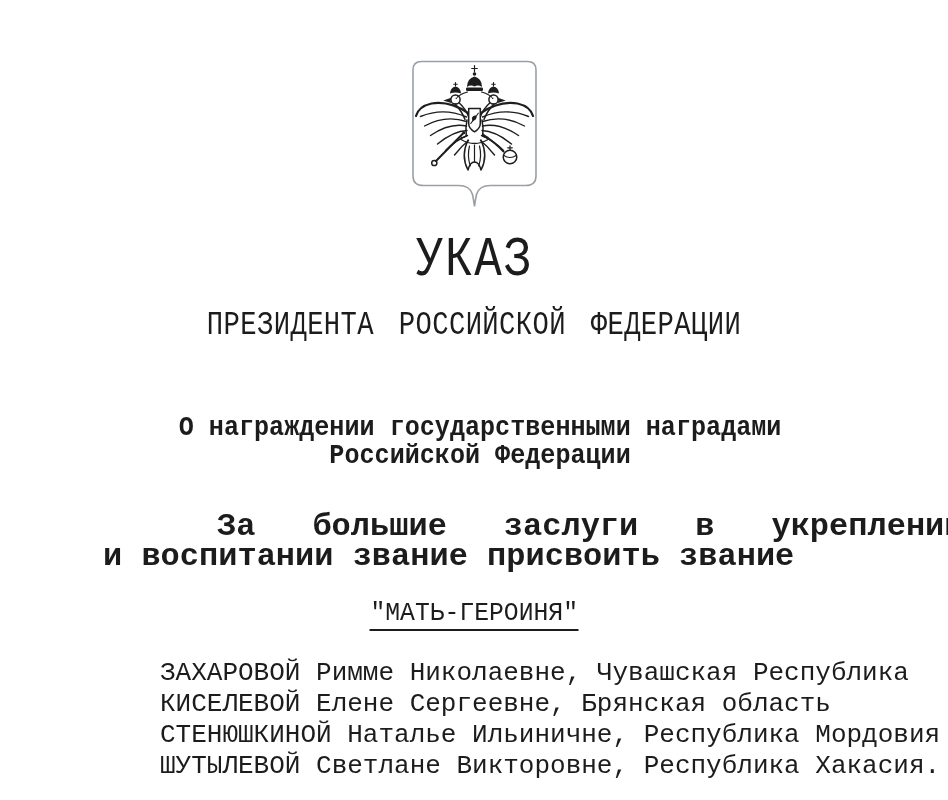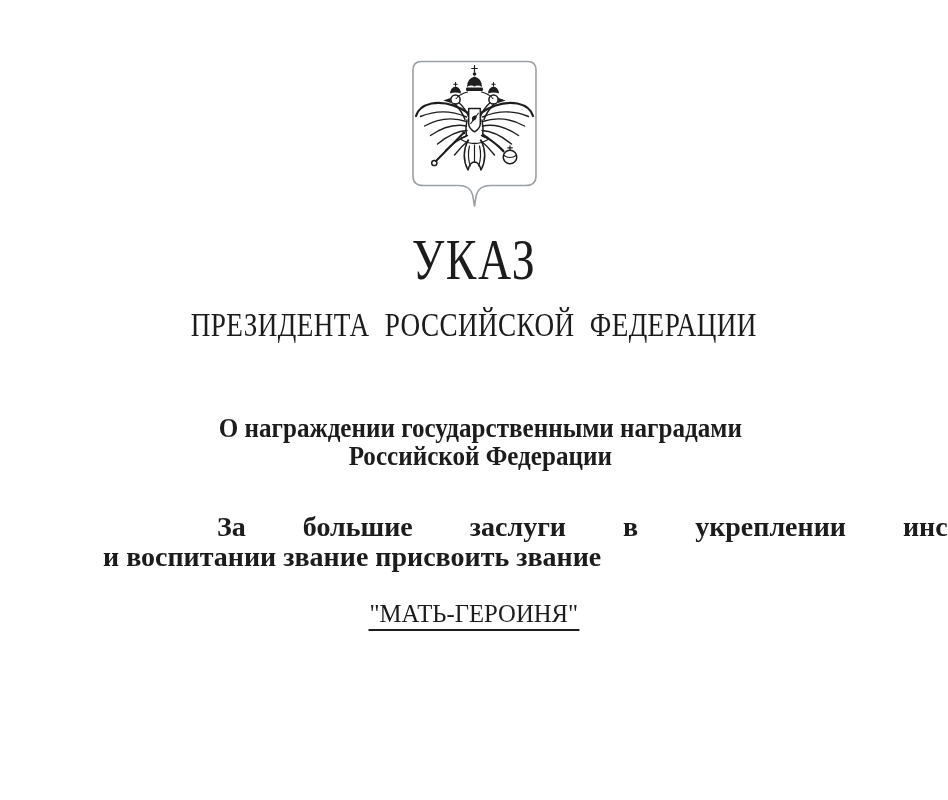--- a/index.html
+++ b/index.html
@@ -1,37 +1,37 @@
 <!DOCTYPE html>
 <html><head>
 <meta charset="utf-8">
 <style>
   html,body{margin:0;padding:0;background:#ffffff;}
   .page{
     position:relative;
     width:948px;height:800px;
     background:#ffffff;
-    font-family:Liberation Serif, serif;
+    font-family:Liberation Mono, monospace;
     color:#1c1c1c;
     overflow:hidden;
   }
   .emblem{
     position:absolute;left:411px;top:60px;width:127px;height:155px;
   }
   .emblem svg{display:block;width:100%;height:100%;}
   .center-line{position:absolute;left:0;right:0;text-align:center;}
   .title{top:232px;font-size:56px;line-height:56px;font-weight:400;}
   .title .tx{display:inline-block;transform:scaleX(0.82);letter-spacing:2px;white-space:nowrap;}
   .issuer{top:308px;font-size:34px;line-height:34px;}
   .issuer .tx{display:inline-block;transform:scaleX(0.80);word-spacing:10px;letter-spacing:0.5px;white-space:nowrap;}
   .subject{top:414px;font-size:27px;line-height:28px;font-weight:bold;margin-left:12px;}
   .subject .tx{display:inline-block;transform:scaleX(0.93);white-space:pre-line;}
   .body-par{
     position:absolute;left:103px;top:512px;width:742px;
-    font-size:28px;line-height:30px;font-weight:bold;
+    font-size:32px;line-height:30px;font-weight:bold;
   }
   .body-line1{text-align:justify;text-align-last:justify;text-indent:57px;white-space:nowrap;display:flex;justify-content:space-between;}
   .body-line1 span.w{flex:0 0 auto;}
   .body-line1 span.w:first-child{padding-left:57px;}
   .body-line2{text-align:left;}
   .award{top:600px;font-size:26px;line-height:27px;}
   .award .tx{
     display:inline-block;transform:scaleX(0.95);
     border-bottom:2px solid #1c1c1c;padding:0 1px 2px 1px;
   }
@@ -121,14 +121,20 @@
       <span class="w">института</span>
 
     </div>
     <div class="body-line2">и воспитании звание присвоить звание</div>
   </div>
 
   <div class="center-line award">
     <span class="tx">"МАТЬ-ГЕРОИНЯ"</span>
   </div>
 
+  <div class="recipients">
+    <div>ЗАХАРОВОЙ Римме Николаевне, Чувашская Республика</div>
+    <div>КИСЕЛЕВОЙ Елене Сергеевне, Брянская область</div>
+    <div>СТЕНЮШКИНОЙ Наталье Ильиничне, Республика Мордовия</div>
+    <div>ШУТЫЛЕВОЙ Светлане Викторовне, Республика Хакасия.</div>
+  </div>
 
 </div>
 
 </body></html>

